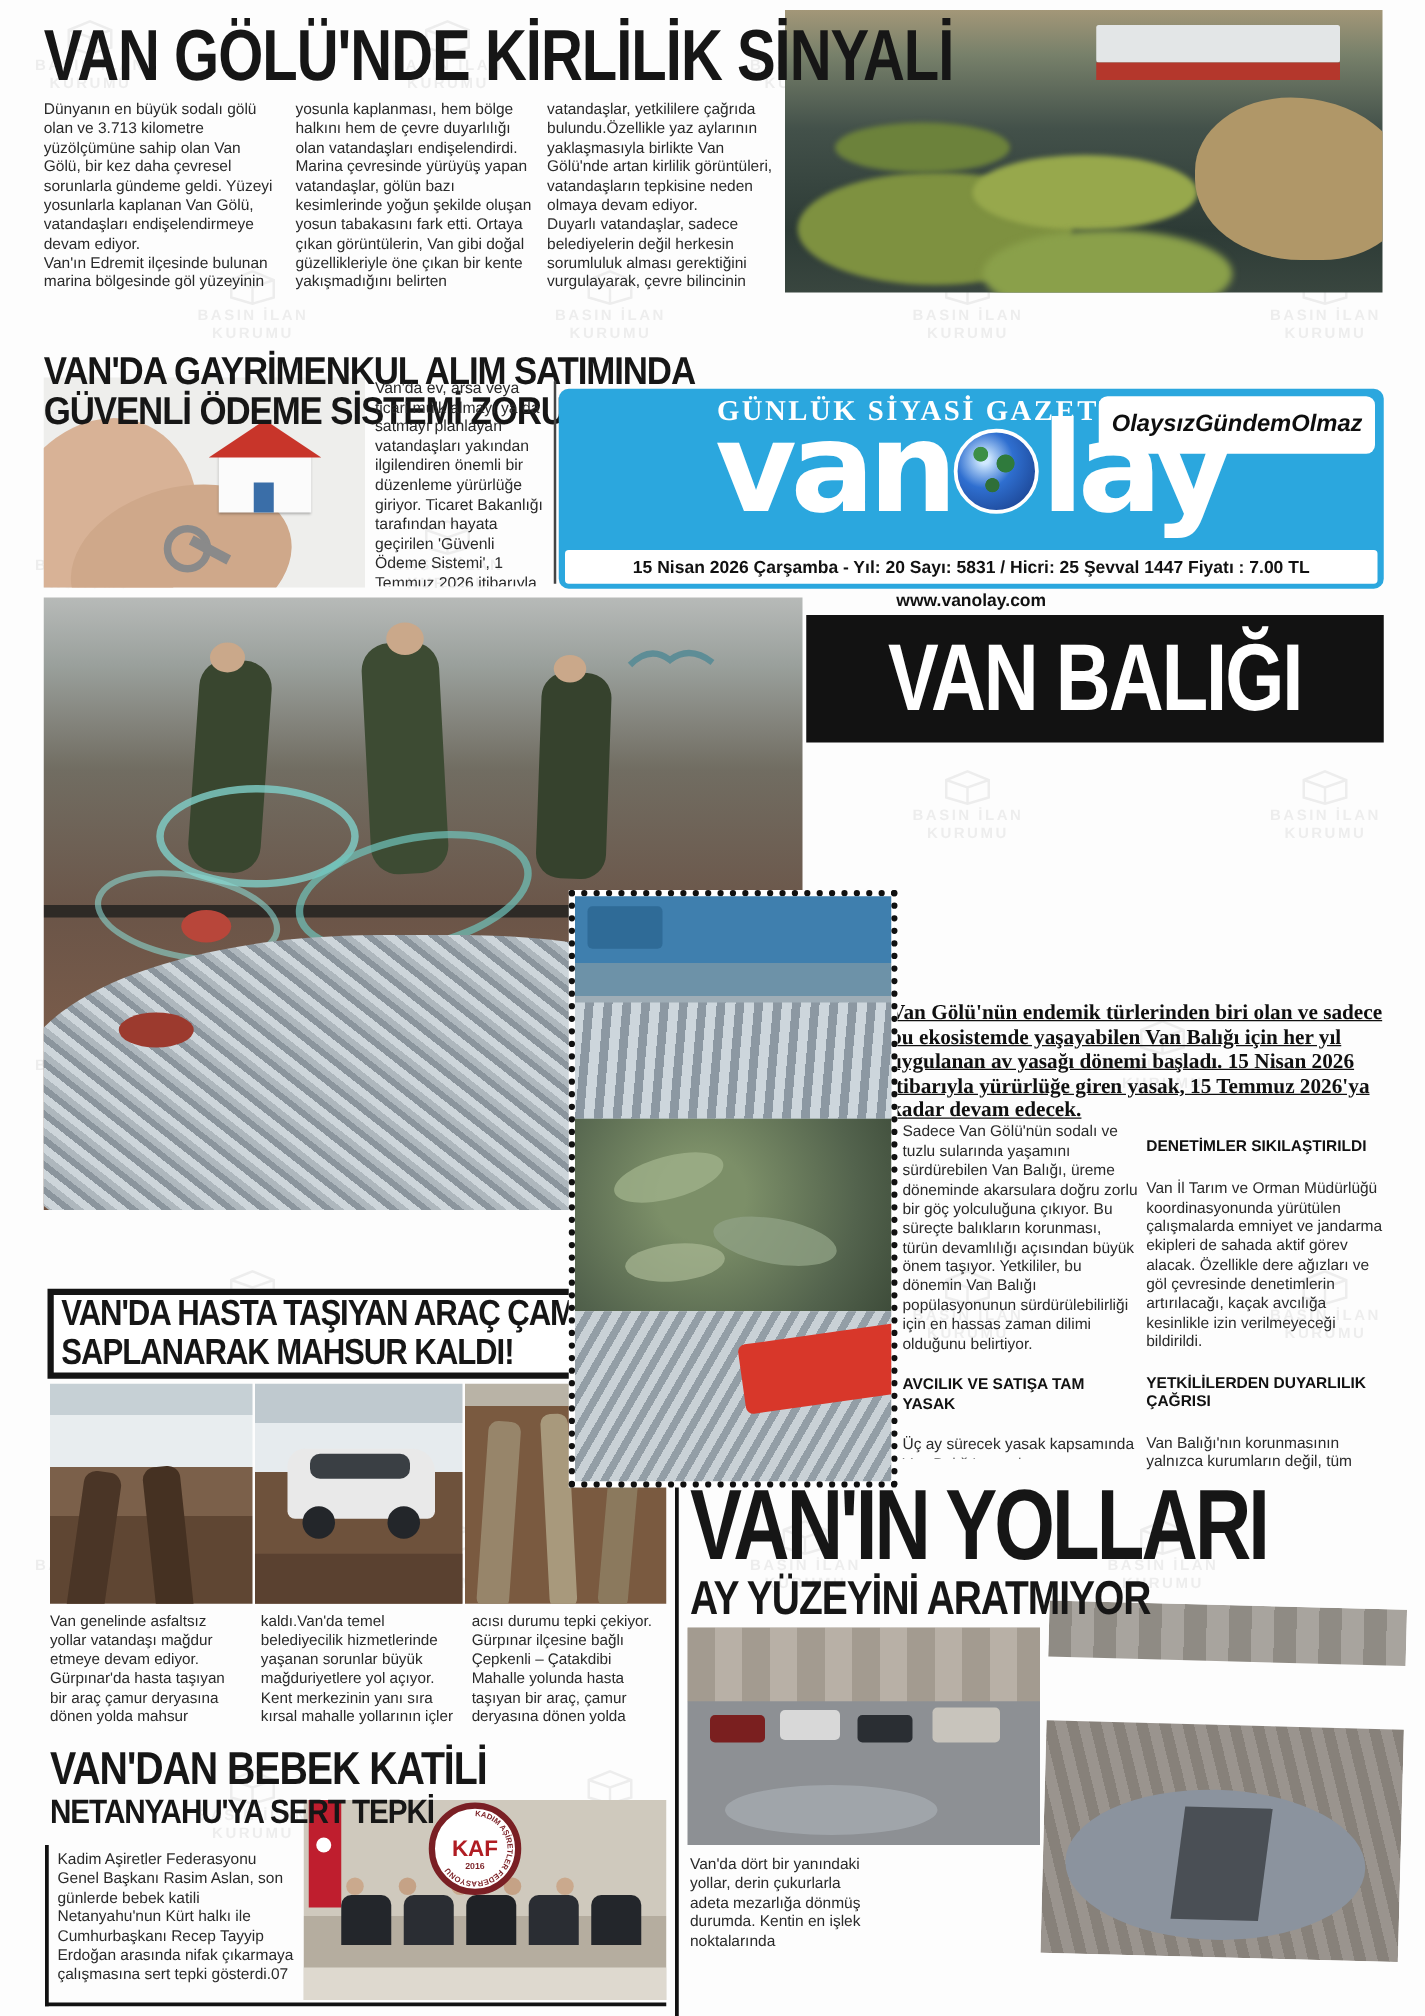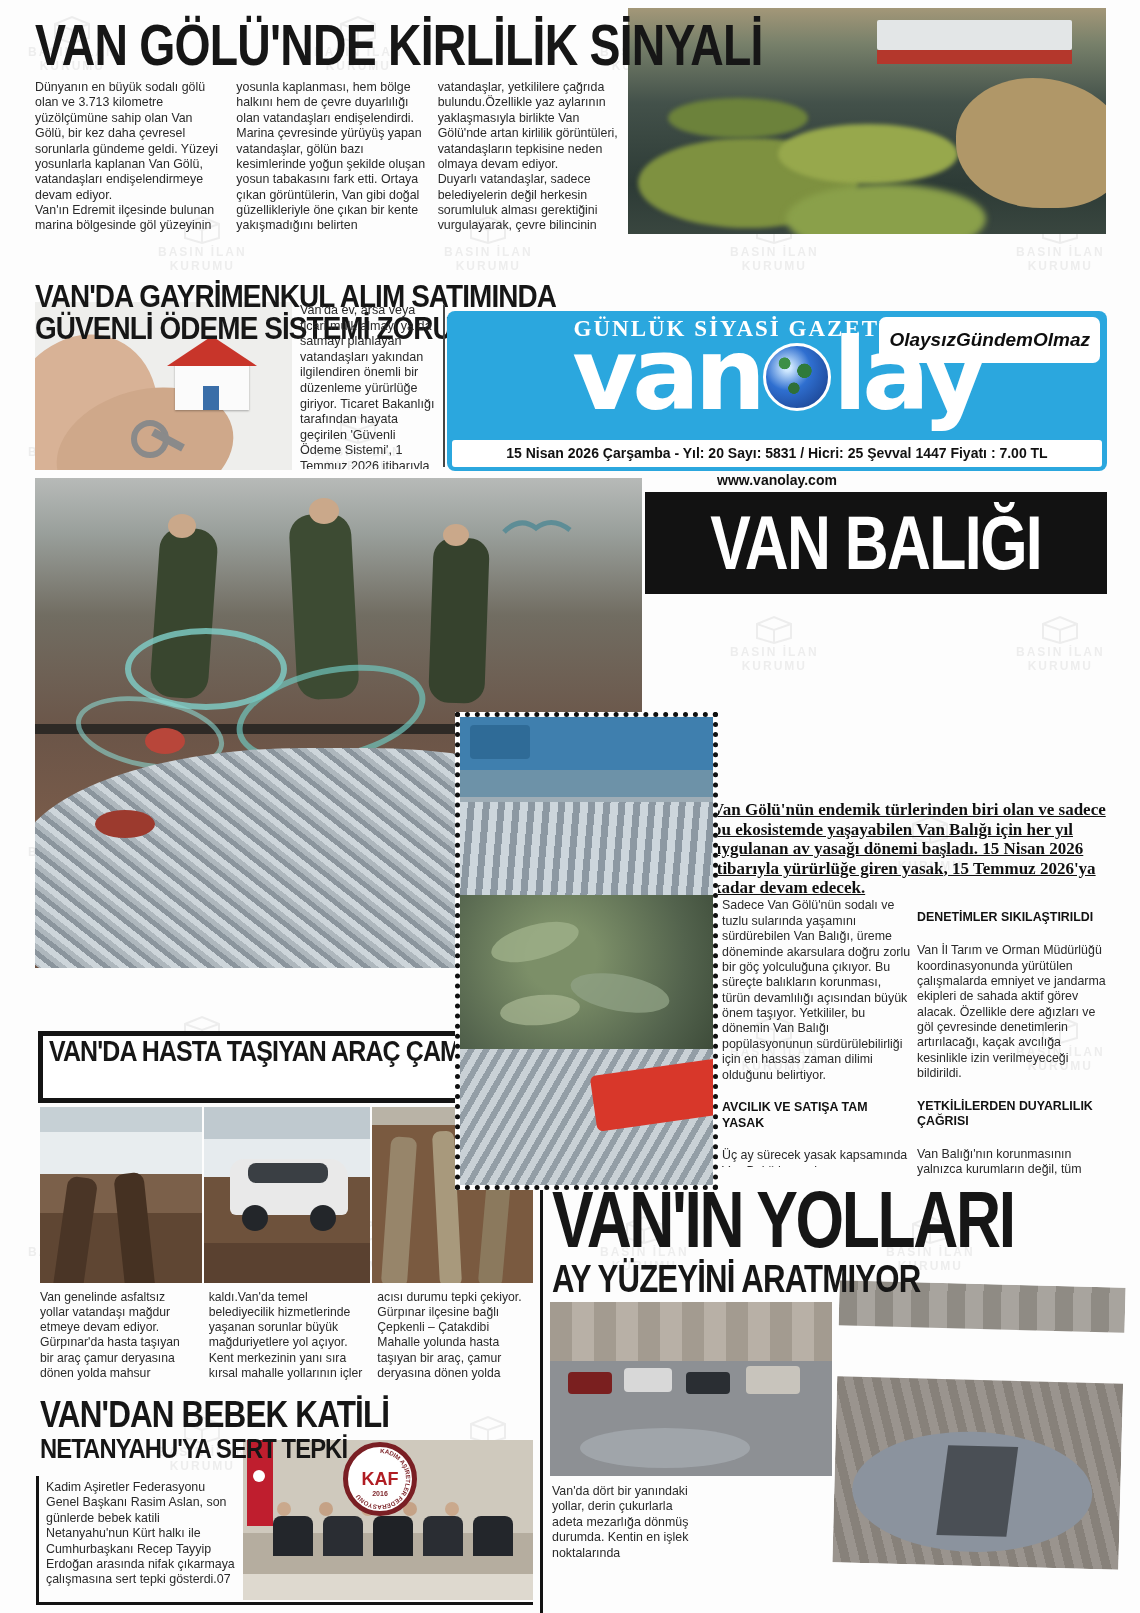--- a/index.html
+++ b/index.html
@@ -368,20 +368,21 @@
       <div class="blob" style="left:110px;top:80px;width:100px;height:36px;background:#8fa083;transform:rotate(10deg);opacity:.8;"></div>
       <div class="blob" style="left:40px;top:100px;width:80px;height:30px;background:#aab894;transform:rotate(-5deg);opacity:.7;"></div>
     </div>
     <div class="seg" style="height:29%;background:repeating-linear-gradient(120deg,#c9d1d6 0 7px,#939ea6 7px 13px);">
       <div class="abs" style="right:-10px;top:18px;width:130px;height:56px;background:#d8372a;border-radius:6px;transform:rotate(-8deg);"></div>
     </div>
   </div>
 
   <div class="abs" style="left:38px;top:1031px;width:497px;height:72px;border:5px solid #141414;background:#fff;z-index:2;padding:1px 6px;box-sizing:border-box;">
     <div class="hl"><span class="cond" style="font-size:29px;transform:scaleX(.86);">VAN'DA HASTA TAŞIYAN ARAÇ ÇAMURA</span></div>
+    <div class="hl" style="margin-top:2px;"><span class="cond" style="font-size:29px;transform:scaleX(.86);">SAPLANARAK MAHSUR KALDI!</span></div>
   </div>
 
   <div class="photo" style="left:40px;top:1107px;width:162px;height:176px;z-index:1;
        background:linear-gradient(180deg,#c6d0d5 0 14%,#e8edef 14% 38%,#7b604a 38% 60%,#5f4633 60% 100%);">
     <div class="abs" style="left:20px;top:70px;width:30px;height:120px;background:#4a3526;transform:rotate(8deg);border-radius:10px;"></div>
     <div class="abs" style="left:80px;top:66px;width:30px;height:130px;background:#453122;transform:rotate(-6deg);border-radius:10px;"></div>
   </div>
   <div class="photo" style="left:204px;top:1107px;width:166px;height:176px;z-index:1;
        background:linear-gradient(180deg,#bfc9cf 0 18%,#e6ebee 18% 40%,#6e523c 40% 100%);">
     <div class="abs" style="left:26px;top:52px;width:118px;height:56px;background:#e9e9e9;border-radius:14px 18px 6px 6px;"></div>

